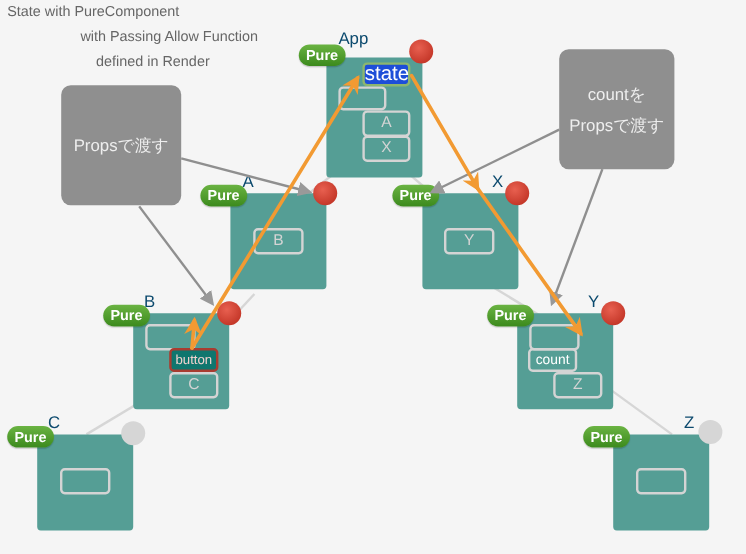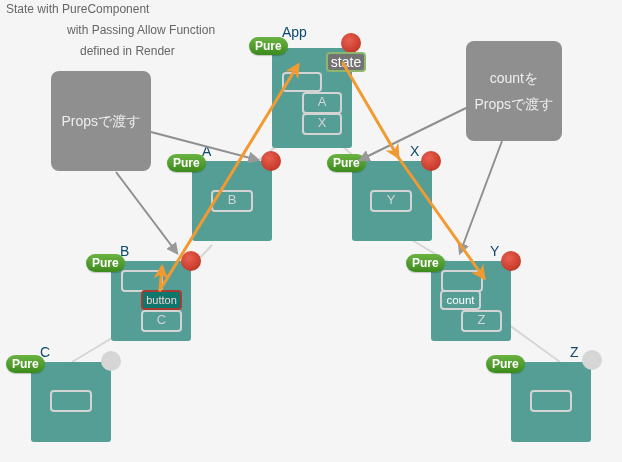--- a/index.html
+++ b/index.html
@@ -12,21 +12,21 @@
   .comp.c-app { width:80px; height:100px; }
   .pure { position:absolute; background:linear-gradient(#6ab342,#3c8a1d); color:#fff; font-weight:bold;
           font-size:12px; line-height:18px; height:18px; padding:0 6px; border-radius:9px;
           box-shadow:0 1px 1px rgba(0,0,0,0.2); }
   .dot { position:absolute; width:20px; height:20px; border-radius:50%; }
   .dot.red { background:radial-gradient(circle at 40% 35%, #e86050, #b8291b); }
   .dot.grey { background:#d6d6d6; }
   .cname { position:absolute; font-size:14px; color:#0c4a6e; line-height:16px; }
   .slot { position:absolute; border:2px solid #d4d4d4; border-radius:4px; box-sizing:border-box;
           color:#d4d4d4; font-size:13px; text-align:center; line-height:16px; }
-  .slot.state { background:#737373; border-color:#8db66e; color:#fff; font-size:14px;margin-left:24px; }
+  .slot.state { background:#1d4ed8; border-color:#8db66e; color:#fff; font-size:17px; }
   .slot.button { background:#0f766e; border-color:#a83c30; color:#f3d3cf; font-size:11px; }
   .slot.count { color:#fff; font-size:11.5px; }
   .note { position:absolute; background:#8f8f8f; border-radius:8px; color:#eee; font-size:14px;
           text-align:center; display:flex; align-items:center; justify-content:center; line-height:26px; }
 </style>
 </head>
 <body>
 
 <div class="title t1">State with PureComponent</div>
 <div class="title t2">with Passing Allow Function</div>

